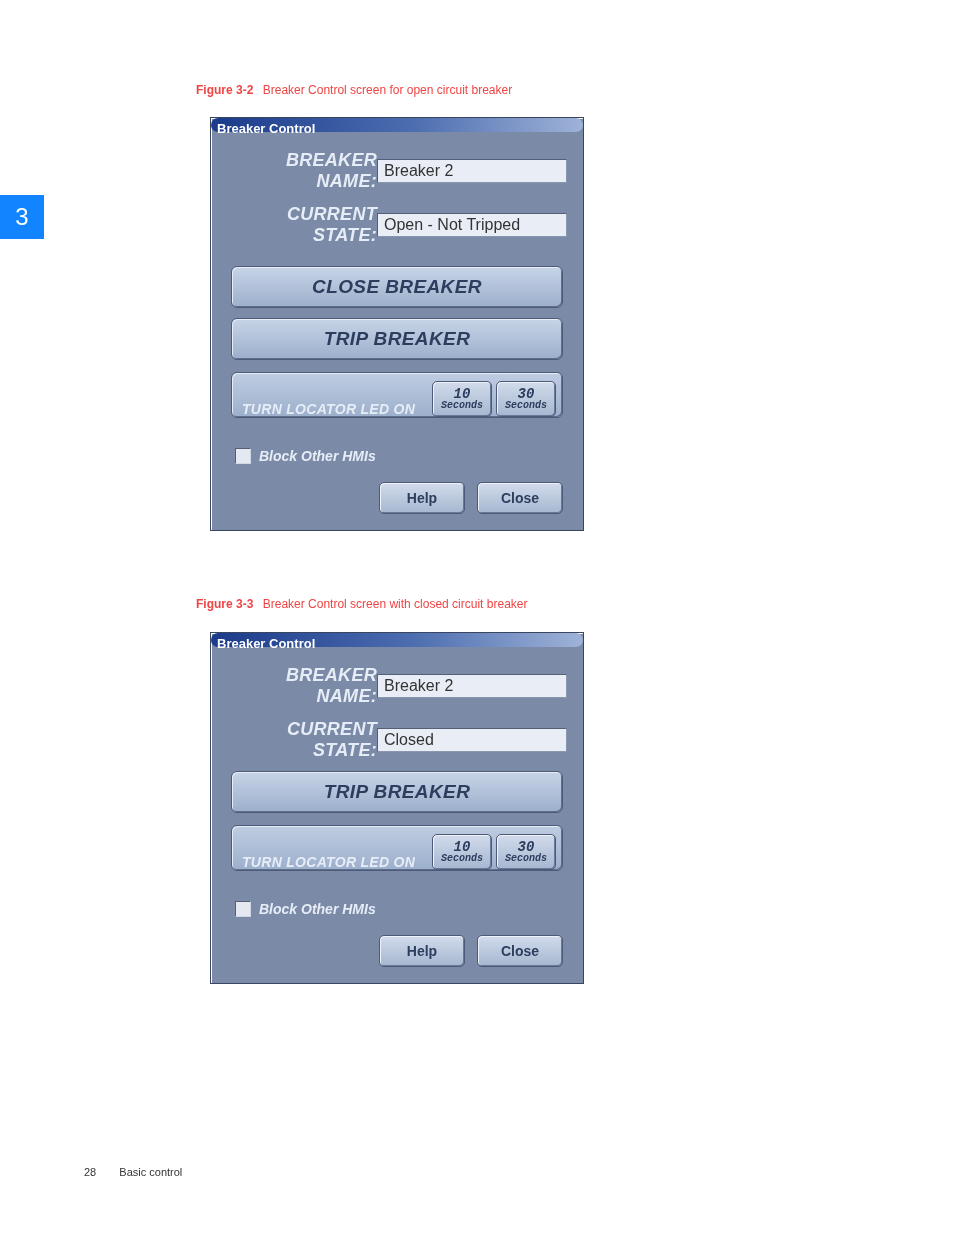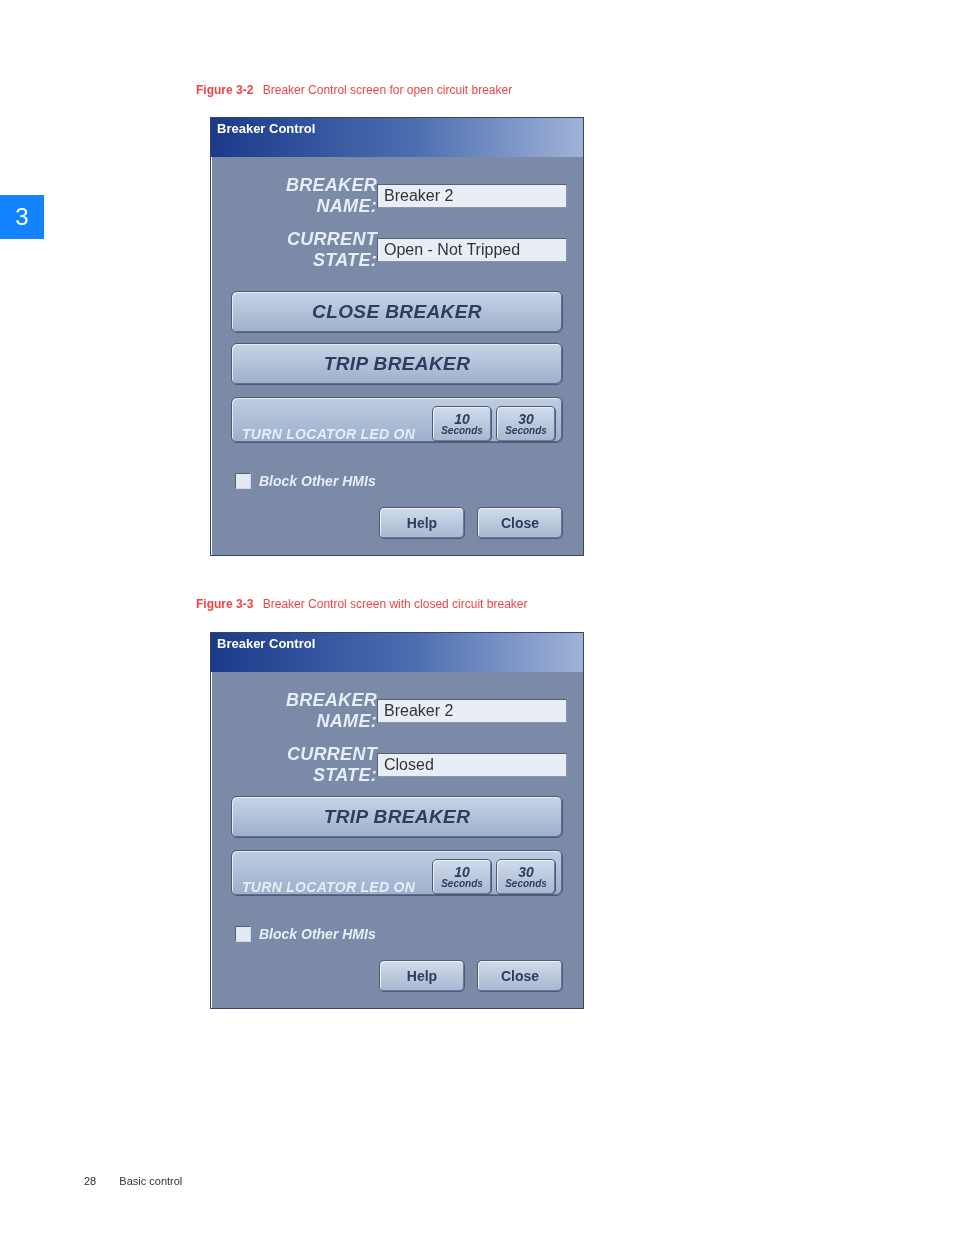--- a/index.html
+++ b/index.html
@@ -42,28 +42,29 @@
     left: 210px;
     width: 372px;
     background: #7a8aa7;
     border: 1px solid #3a4660;
     box-shadow: 1px 1px 0 #fff inset;
   }
   .dlg1 { top: 117px; }
   .dlg2 { top: 632px; }
 
   .titlebar {
-    height: 39px;
+    height: 14px;
     background: linear-gradient(90deg, #1a3a8a 0%, #4d6eb0 55%, #9fb3d8 100%);
     color: #fff;
     font-weight: bold;
     font-size: 13px;
     padding-left: 6px;
     line-height: 22px;
     font-family: Tahoma, Arial, sans-serif;
+    border-radius: 11px;
   }
 
   .panel {
     padding: 6px 10px 10px 10px;
   }
 
   .info-row {
     display: flex;
     align-items: center;
     margin: 12px 6px 0 6px;
@@ -135,21 +136,21 @@
   }
   .small-button {
     width: 58px;
     height: 34px;
     margin-left: 4px;
     background: linear-gradient(#d1dbeb, #a6b7d0);
     border: 1px solid #4d5a78;
     border-radius: 5px;
     box-shadow: inset 1px 1px 0 #eef3fa, inset -1px -1px 0 #6a799a;
     text-align: center;
-    font-family: Liberation Sans, sans-serif;
+    font-family: Liberation Mono, monospace;
     font-style: italic;
     font-weight: bold;
     color: #2d3d5e;
     line-height: 1.05;
     display: flex;
     flex-direction: column;
     justify-content: center;
     cursor: pointer;
   }
   .sb-num { font-size: 14px; }
@@ -195,21 +196,21 @@
     color: #2d3d5e;
     font-weight: bold;
     font-family: "Arial Black", Arial, sans-serif;
     font-size: 14px;
     cursor: pointer;
   }
 
   .footer {
     position: absolute;
     left: 84px;
-    bottom: 48px;
+    bottom: 57px;
     font-size: 11px;
     color: #333;
   }
   .footer .pg { margin-right: 20px; }
 </style>
 </head>
 <body>
 
 <div class="page">
 

